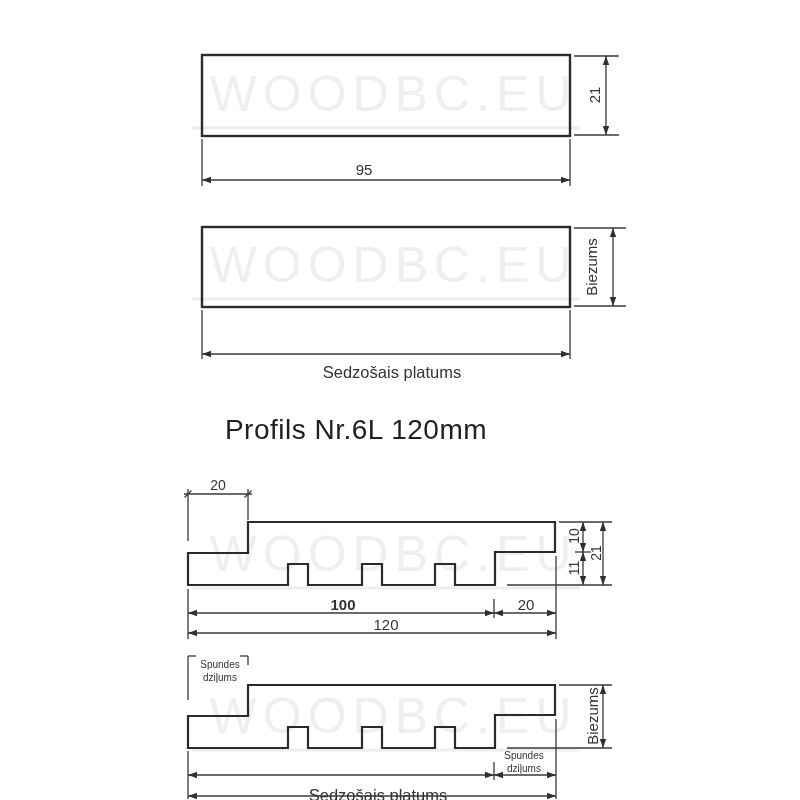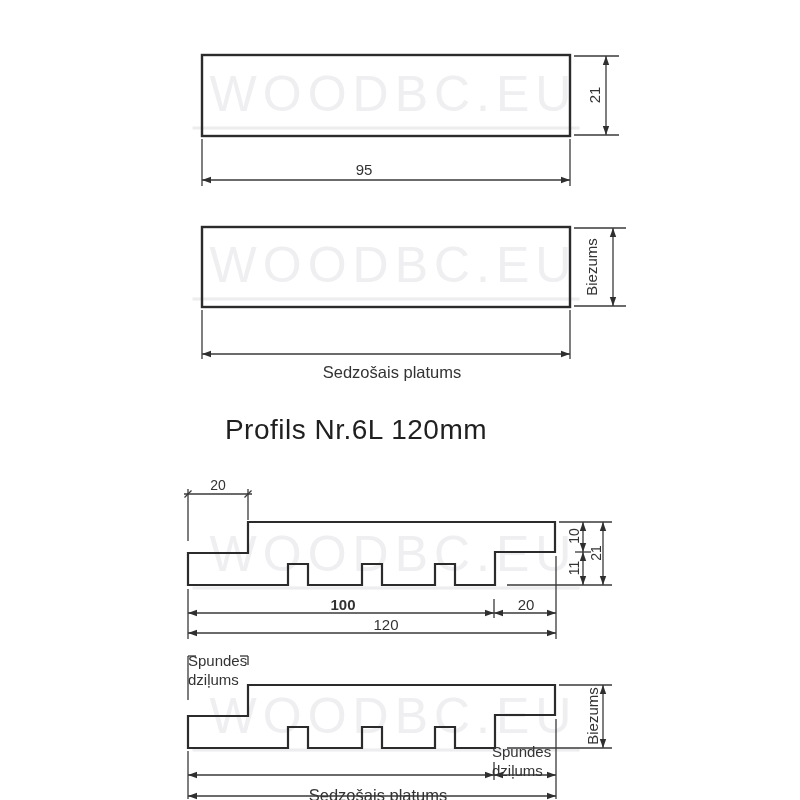--- a/index.html
+++ b/index.html
@@ -20,22 +20,22 @@
     font-size:30px; color:#1f1f1f; white-space:nowrap; z-index:3;
     letter-spacing:0.5px;
   }
   .lbl {
     position:absolute; transform:translate(-50%,-50%);
     font-size:15px; color:#333333; white-space:nowrap; z-index:3;
   }
   .lbl.rot { transform:translate(-50%,-50%) rotate(-90deg); }
   .lbl.big { font-size:16.5px;margin-top:29px; }
   .lbl.small {
-    font-size:15px; white-space:normal; width:64px;
-    text-align:left; line-height:1.25;
+    font-size:10px; white-space:normal; width:64px;
+    text-align:center; line-height:1.25;
   }
 </style>
 </head>
 <body>
 
 <div id="canvas">
 
   <div class="wm" style="left:386px; top:97px;">WOODBC.EU</div>
   <div class="wm" style="left:386px; top:268px;">WOODBC.EU</div>
   <div class="wm" style="left:386px; top:557px;">WOODBC.EU</div>

